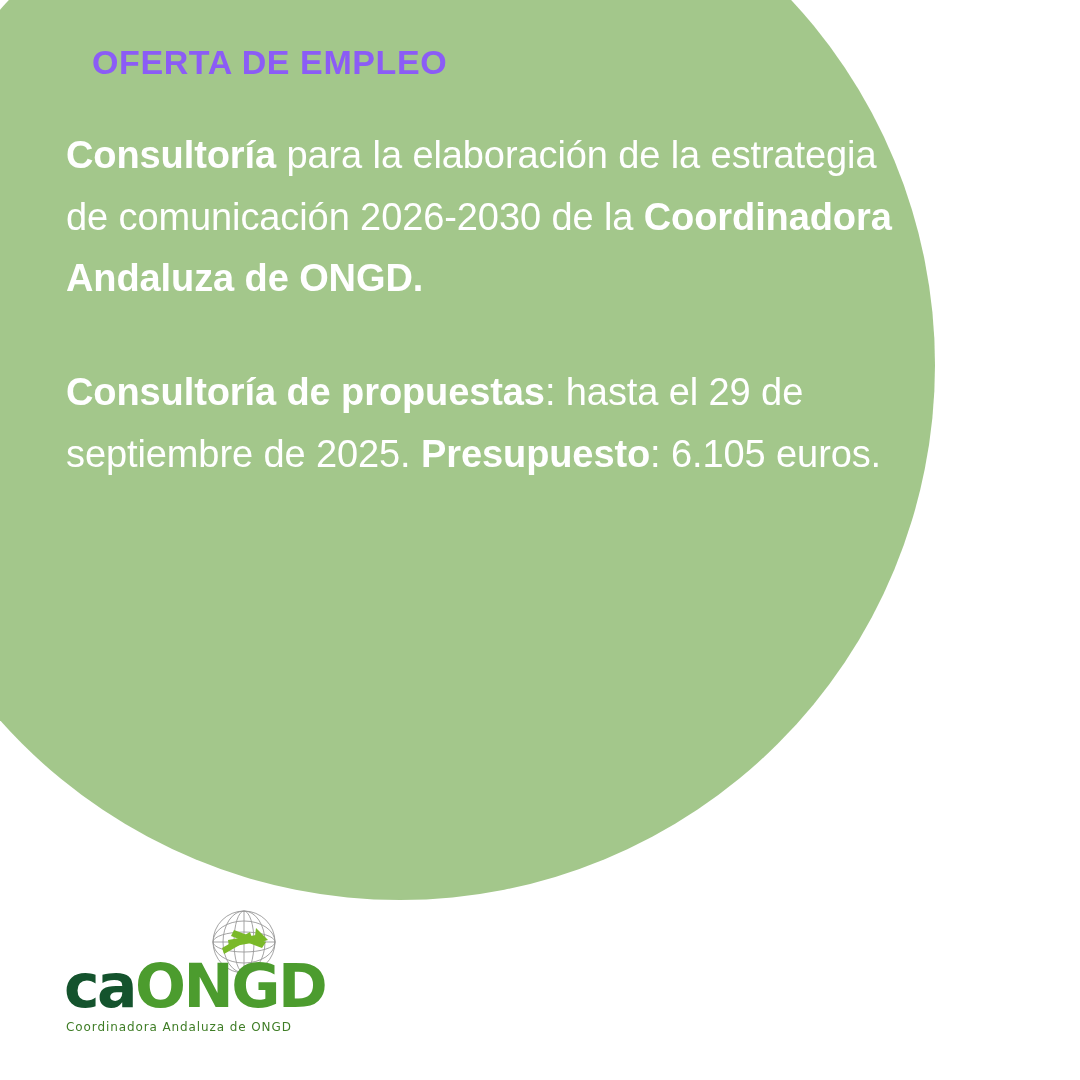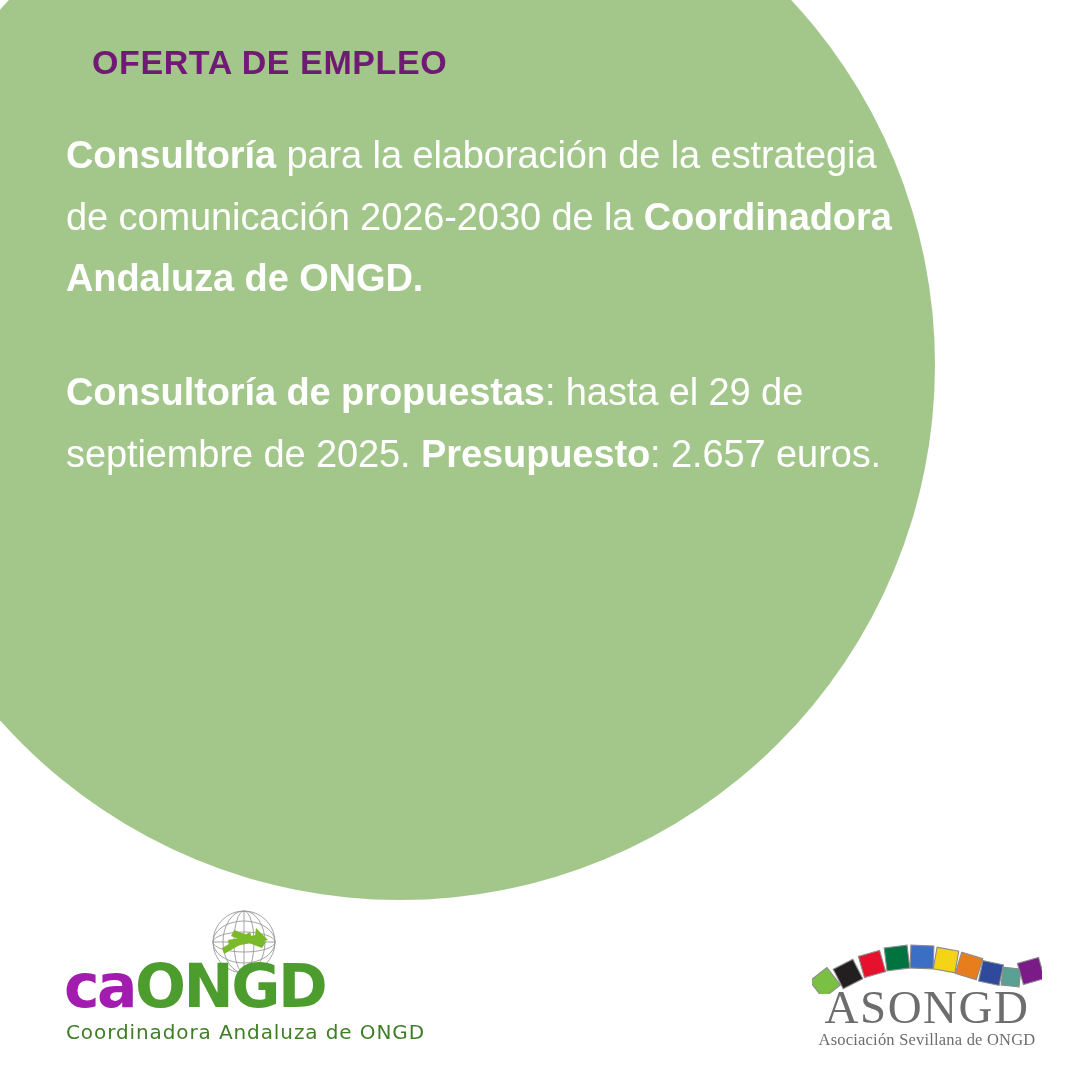--- a/index.html
+++ b/index.html
@@ -34,21 +34,21 @@
 
   
   .content {
     position: absolute;
     left: 66px;
     top: 44px;
     width: 830px;
   }
 
   .headline {
-    color: #701a75;
+    color: #8b5cf6;
     font-size: 34px;
     font-weight: bold;
     letter-spacing: 0.6px;
     margin: 0 0 44px 26px;
     line-height: 1.1;
   }
 
   .body-block {
     color: #ffffff;
     font-size: 38px;
@@ -82,27 +82,27 @@
     top: 55px;
     width: 290px;
     height: 58px;
     font-size: 60px;
     font-weight: bold;
     letter-spacing: -2.5px;
     line-height: 58px;
     font-family: "DejaVu Sans", sans-serif;
     white-space: nowrap;
   }
-  .caongd-word .ca  { color: #a21caf; margin-top: 7px; }
+  .caongd-word .ca  { color: #14532d; margin-top: 7px; }
   .caongd-word .ongd{ color: #4c9c2e; }
   .caongd-tag {
     position: absolute;
     left: 2px;
     top: 118px;
-    font-size: 20px;
+    font-size: 12px;
     color: #3f7d26;
     letter-spacing: 0.9px;
     font-family: "DejaVu Sans", sans-serif;
     white-space: nowrap;
   }
 
   
   .asongd-logo {
     position: absolute;
     left: 812px;
@@ -151,21 +151,21 @@
   <div class="green-blob"></div>
 
   <div class="content">
 
     <h1 class="headline">OFERTA DE EMPLEO</h1>
 
     <p class="body-block"><span class="b">Consultoría</span><span> para la elaboración de la estrategia de comunicación 2026-2030 de la </span><span class="b">Coordinadora Andaluza de ONGD.</span></p>
 
     <div class="para-gap"></div>
 
-    <p class="body-block"><span class="b">Consultoría de propuestas</span><span>: hasta el 29 de septiembre de 2025.</span><span class="b"> Presupuesto</span><span>: 2.657 euros.</span></p>
+    <p class="body-block"><span class="b">Consultoría de propuestas</span><span>: hasta el 29 de septiembre de 2025.</span><span class="b"> Presupuesto</span><span>: 6.105 euros.</span></p>
 
   </div>
 
   <div class="caongd-logo">
 
     <div class="caongd-globe">
       <svg viewBox="0 0 80 80" width="80" height="80" aria-hidden="true">
         <g fill="none" stroke="#9a9a9a" stroke-width="0.9">
           <circle cx="40" cy="40" r="31"></circle>
           <ellipse cx="40" cy="40" rx="10" ry="31"></ellipse>
@@ -182,36 +182,14 @@
           <polygon points="52,26 64,38 50,42"></polygon>
         </g>
       </svg>
     </div>
 
     <div class="caongd-word"><span class="ca">ca</span><span class="ongd">ONGD</span></div>
 
     <div class="caongd-tag">Coordinadora Andaluza de ONGD</div>
   </div>
 
-  <div class="asongd-logo">
-
-    <div class="asongd-arc">
-      <svg viewBox="0 0 230 56" width="230" height="56" aria-hidden="true">
-        <g stroke="#8c8c8c" stroke-width="1.1">
-          <rect x="-11" y="-11" width="22" height="22" fill="#7ac143" transform="translate(13,45) rotate(-38)"></rect>
-          <rect x="-11" y="-11" width="22" height="22" fill="#231f20" transform="translate(36,36) rotate(-27)"></rect>
-          <rect x="-11" y="-11" width="22" height="22" fill="#e8112d" transform="translate(60,26) rotate(-16)"></rect>
-          <rect x="-11.5" y="-11.5" width="23" height="23" fill="#00733e" transform="translate(85,20) rotate(-7)"></rect>
-          <rect x="-11.5" y="-11.5" width="23" height="23" fill="#3a6fc4" transform="translate(110,19) rotate(2)"></rect>
-          <rect x="-11" y="-11" width="22" height="22" fill="#f5d417" transform="translate(134,22) rotate(10)"></rect>
-          <rect x="-11" y="-11" width="22" height="22" fill="#e87d1e" transform="translate(157,28) rotate(17)"></rect>
-          <rect x="-10.5" y="-10.5" width="21" height="21" fill="#2f4a9c" transform="translate(179,35) rotate(12)"></rect>
-          <rect x="-9" y="-9" width="18" height="18" fill="#5aa193" transform="translate(199,39) rotate(6)"></rect>
-          <rect x="-11" y="-11" width="22" height="22" fill="#7b1b87" transform="translate(219,33) rotate(-16)"></rect>
-        </g>
-      </svg>
-    </div>
-
-    <div class="asongd-word">ASONGD</div>
-    <div class="asongd-tag">Asociación Sevillana de ONGD</div>
-  </div>
 
 </div>
 
 </body></html>

